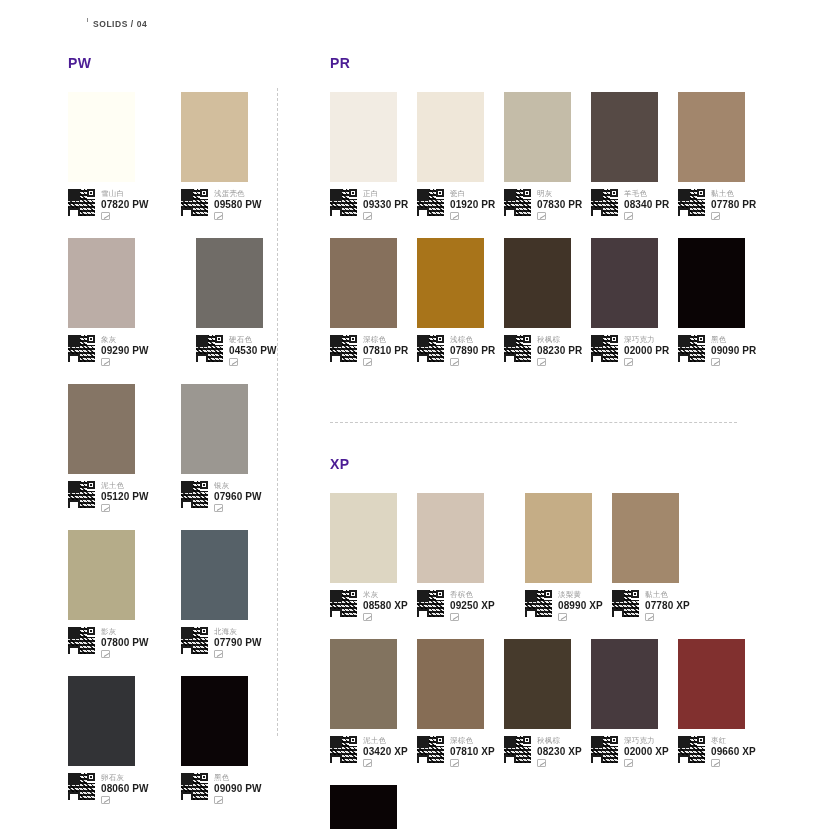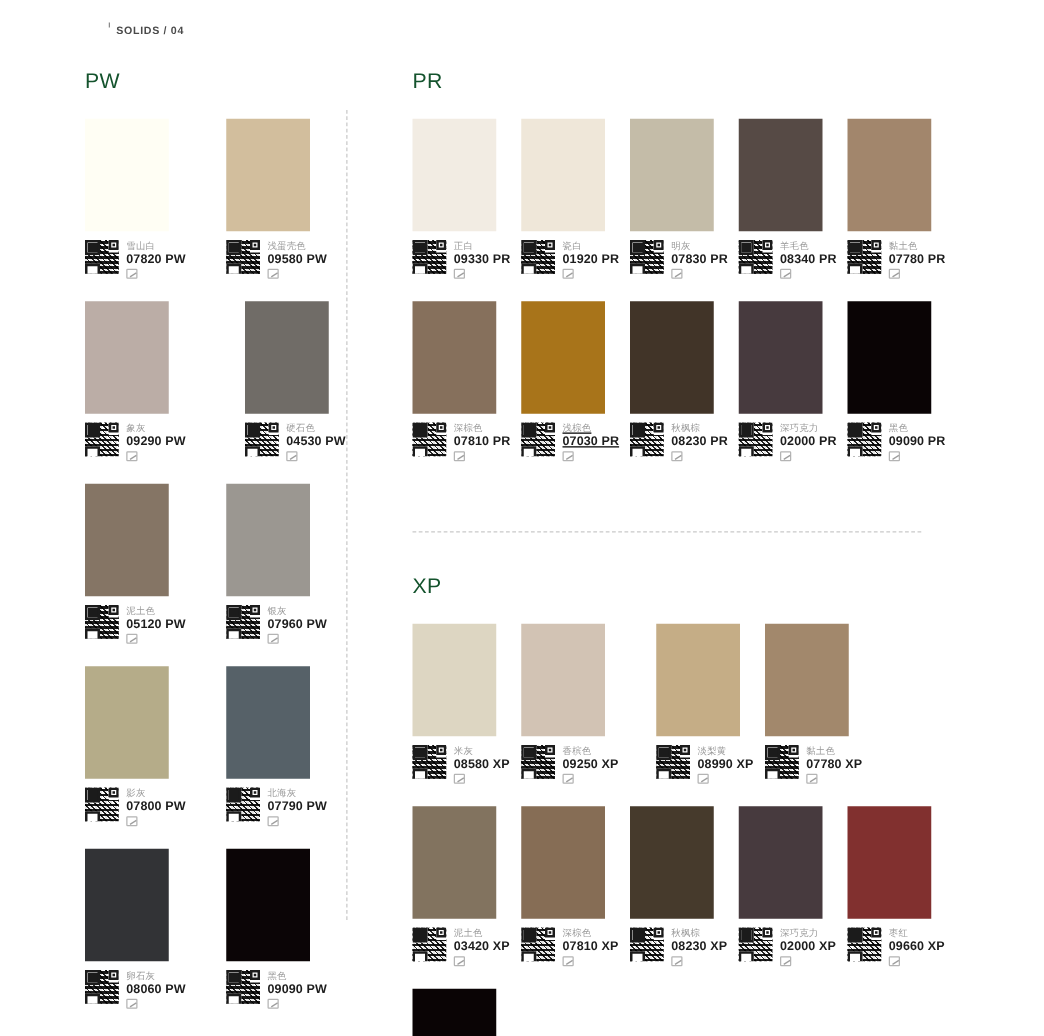--- a/index.html
+++ b/index.html
@@ -24,21 +24,21 @@
   .topbar-tick {
     position: absolute; left: 87px; top: 18px;
     width: 1px; height: 4px; background: #8a8a8a;
   }
 
   
   .col-left  { position: absolute; left: 68px;  top: 56px; width: 200px; }
   .col-right { position: absolute; left: 330px; top: 56px; width: 440px; }
 
   .sect-title {
-    font-size: 17px; font-weight: normal; color: #14532d;
+    font-size: 14px; font-weight: bold; color: #4c1d95;
     letter-spacing: .3px; line-height: 1; margin: 0 0 22px 0;
   }
   .sect-title.xp { margin-top: 0; }
 
   
   .vdivider {
     position: absolute; left: 277px; top: 88px;
     width: 0; height: 648px;
     border-left: 1px dashed #c9c9c9;
   }
@@ -335,29 +335,29 @@
             <div class="qr">
               <i></i>
             </div>
             <div class="labels">
               <div class="cname">深棕色</div>
               <div class="ccode">07810 PR</div>
               <div class="pencil"></div>
             </div>
           </div>
         </div>
-        <div class="cell" style="width: 87px; margin-right: 0px; text-decoration: underline;">
+        <div class="cell" style="width: 87px; margin-right: 0px;">
           <div class="chip" style="background: rgb(168, 116, 26);"></div>
           <div class="meta">
             <div class="qr">
               <i></i>
             </div>
             <div class="labels">
               <div class="cname">浅棕色</div>
-              <div class="ccode">07030 PR</div>
+              <div class="ccode">07890 PR</div>
               <div class="pencil"></div>
             </div>
           </div>
         </div>
         <div class="cell" style="width: 87px; margin-right: 0px;">
           <div class="chip" style="background: rgb(65, 52, 40);"></div>
           <div class="meta">
             <div class="qr">
               <i></i>
             </div>

